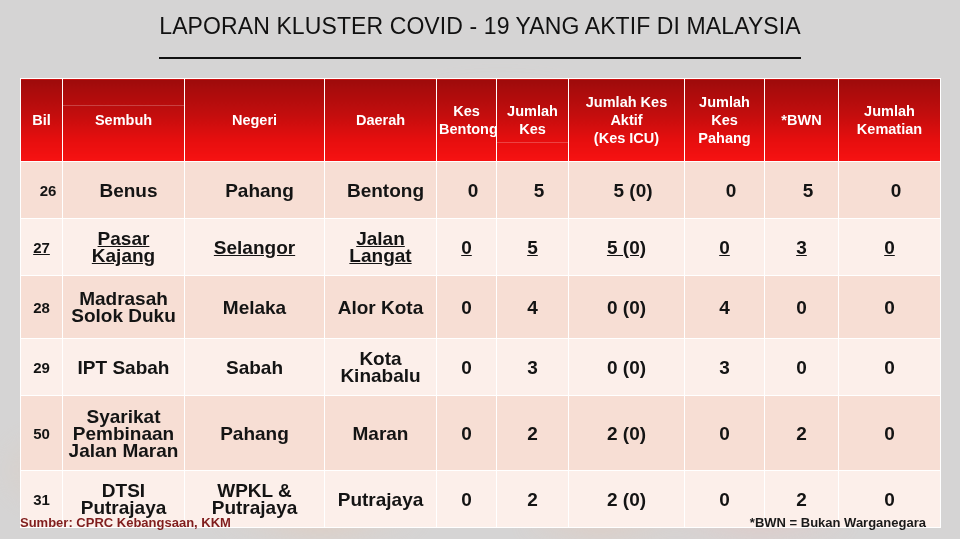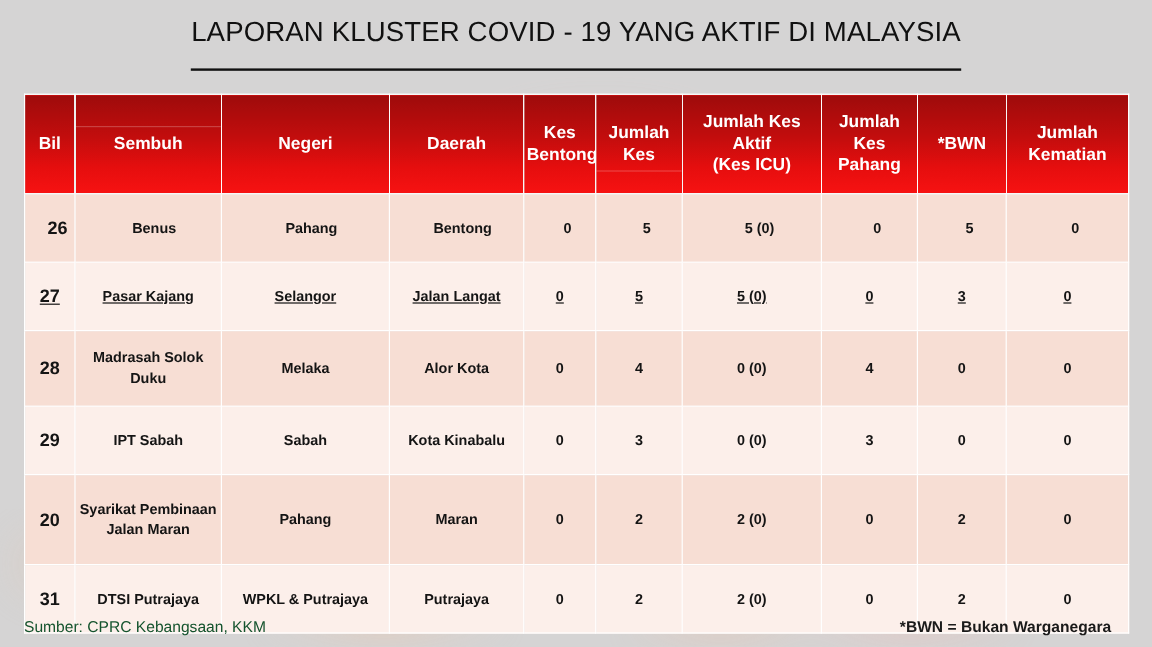--- a/index.html
+++ b/index.html
@@ -109,21 +109,21 @@
     content: "";
     position: absolute;
     left: 0; right: 0;
     bottom: 18px;
     height: 1px;
     background: rgba(255,255,255,0.22);
   }
 
   tbody td {
     color: #141414;
-    font-size: 12px;
+    font-size: 19px;
     font-weight: bold;
     line-height: 17px;
   }
   tbody tr.odd td { background: #f7ded4; }
   tbody tr.even td { background: #fcefea; }
 
   tbody td.c-bil     { font-size: 15px; }
   tbody td.c-kluster { padding: 0 3px; }
   tbody td.c-negeri  { padding: 0 3px; }
   tbody td.c-daerah  { padding: 0 3px; }
@@ -134,22 +134,22 @@
   tr.r-29 td { height: 56px; }
   tr.r-30 td { height: 74px; }
   tr.r-31 td { height: 56px; }
 
   
   .footer-left {
     position: absolute;
     left: 20px;
     bottom: 9px;
     font-size: 13px;
-    font-weight: normal;
-    color: #14532d;
+    font-weight: bold;
+    color: #7f1d1d;
   }
   .footer-right {
     position: absolute;
     right: 34px;
     bottom: 9px;
     font-size: 13px;
     font-weight: bold;
     color: #1a1a1a;
   }
 </style>
@@ -262,21 +262,21 @@
           <td class="c-negeri">Sabah</td>
           <td class="c-daerah">Kota Kinabalu</td>
           <td>0</td>
           <td>3</td>
           <td>0 (0)</td>
           <td>3</td>
           <td>0</td>
           <td>0</td>
         </tr>
         <tr class="odd r-30">
-          <td class="c-bil">20</td>
+          <td class="c-bil">50</td>
           <td class="c-kluster">Syarikat Pembinaan Jalan Maran</td>
           <td class="c-negeri">Pahang</td>
           <td class="c-daerah">Maran</td>
           <td>0</td>
           <td>2</td>
           <td>2 (0)</td>
           <td>0</td>
           <td>2</td>
           <td>0</td>
         </tr>

